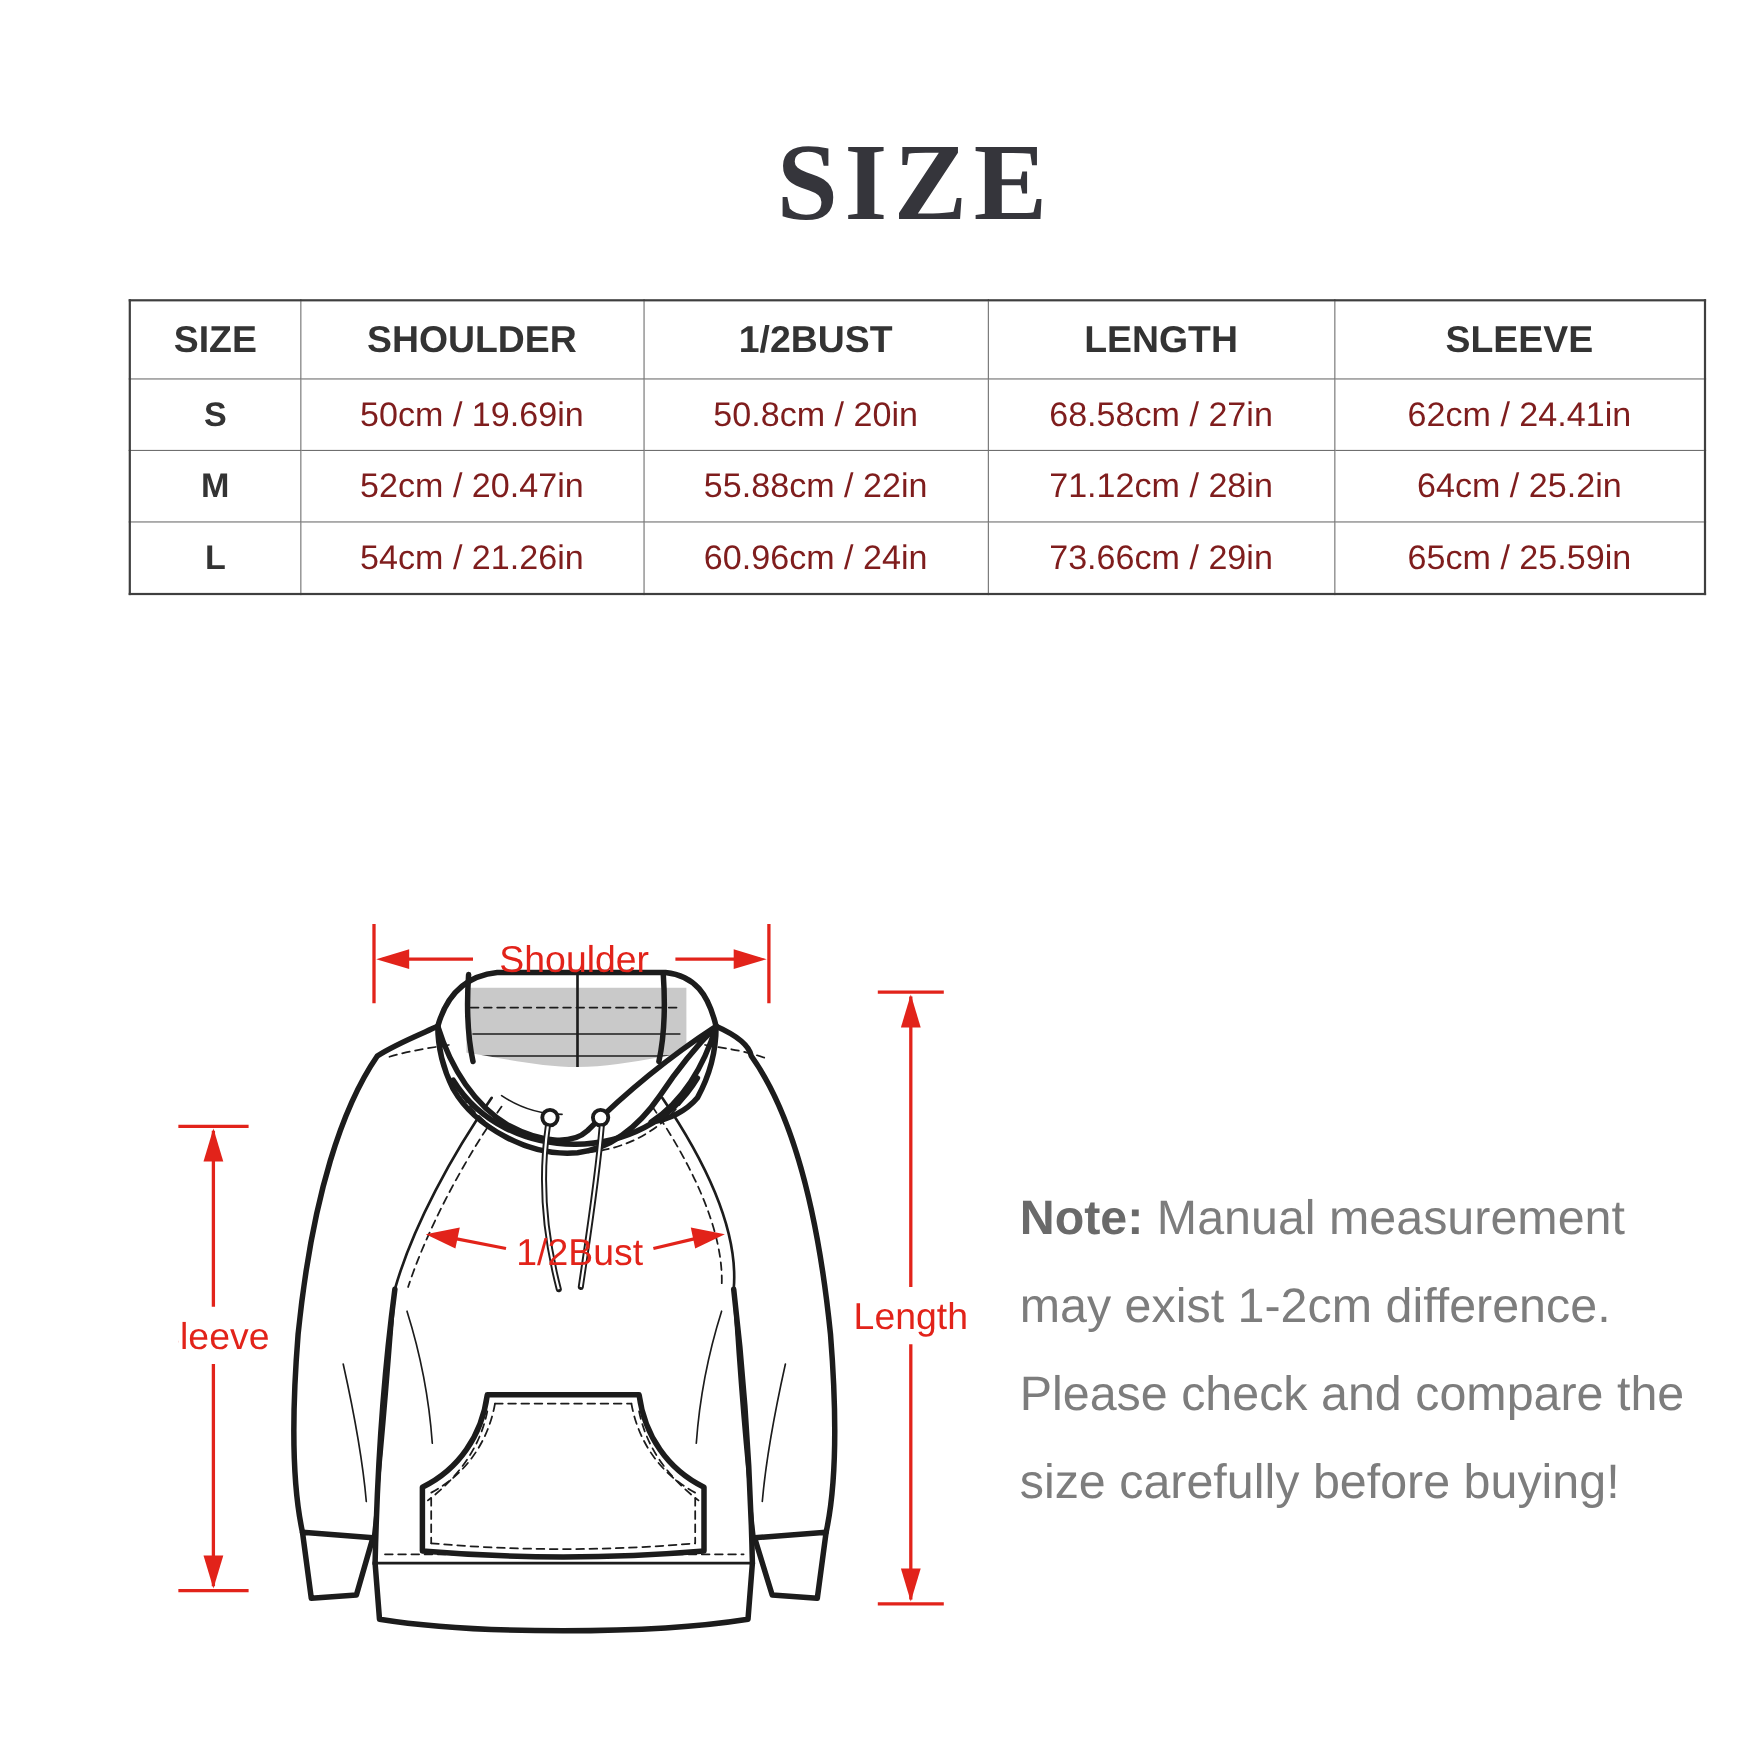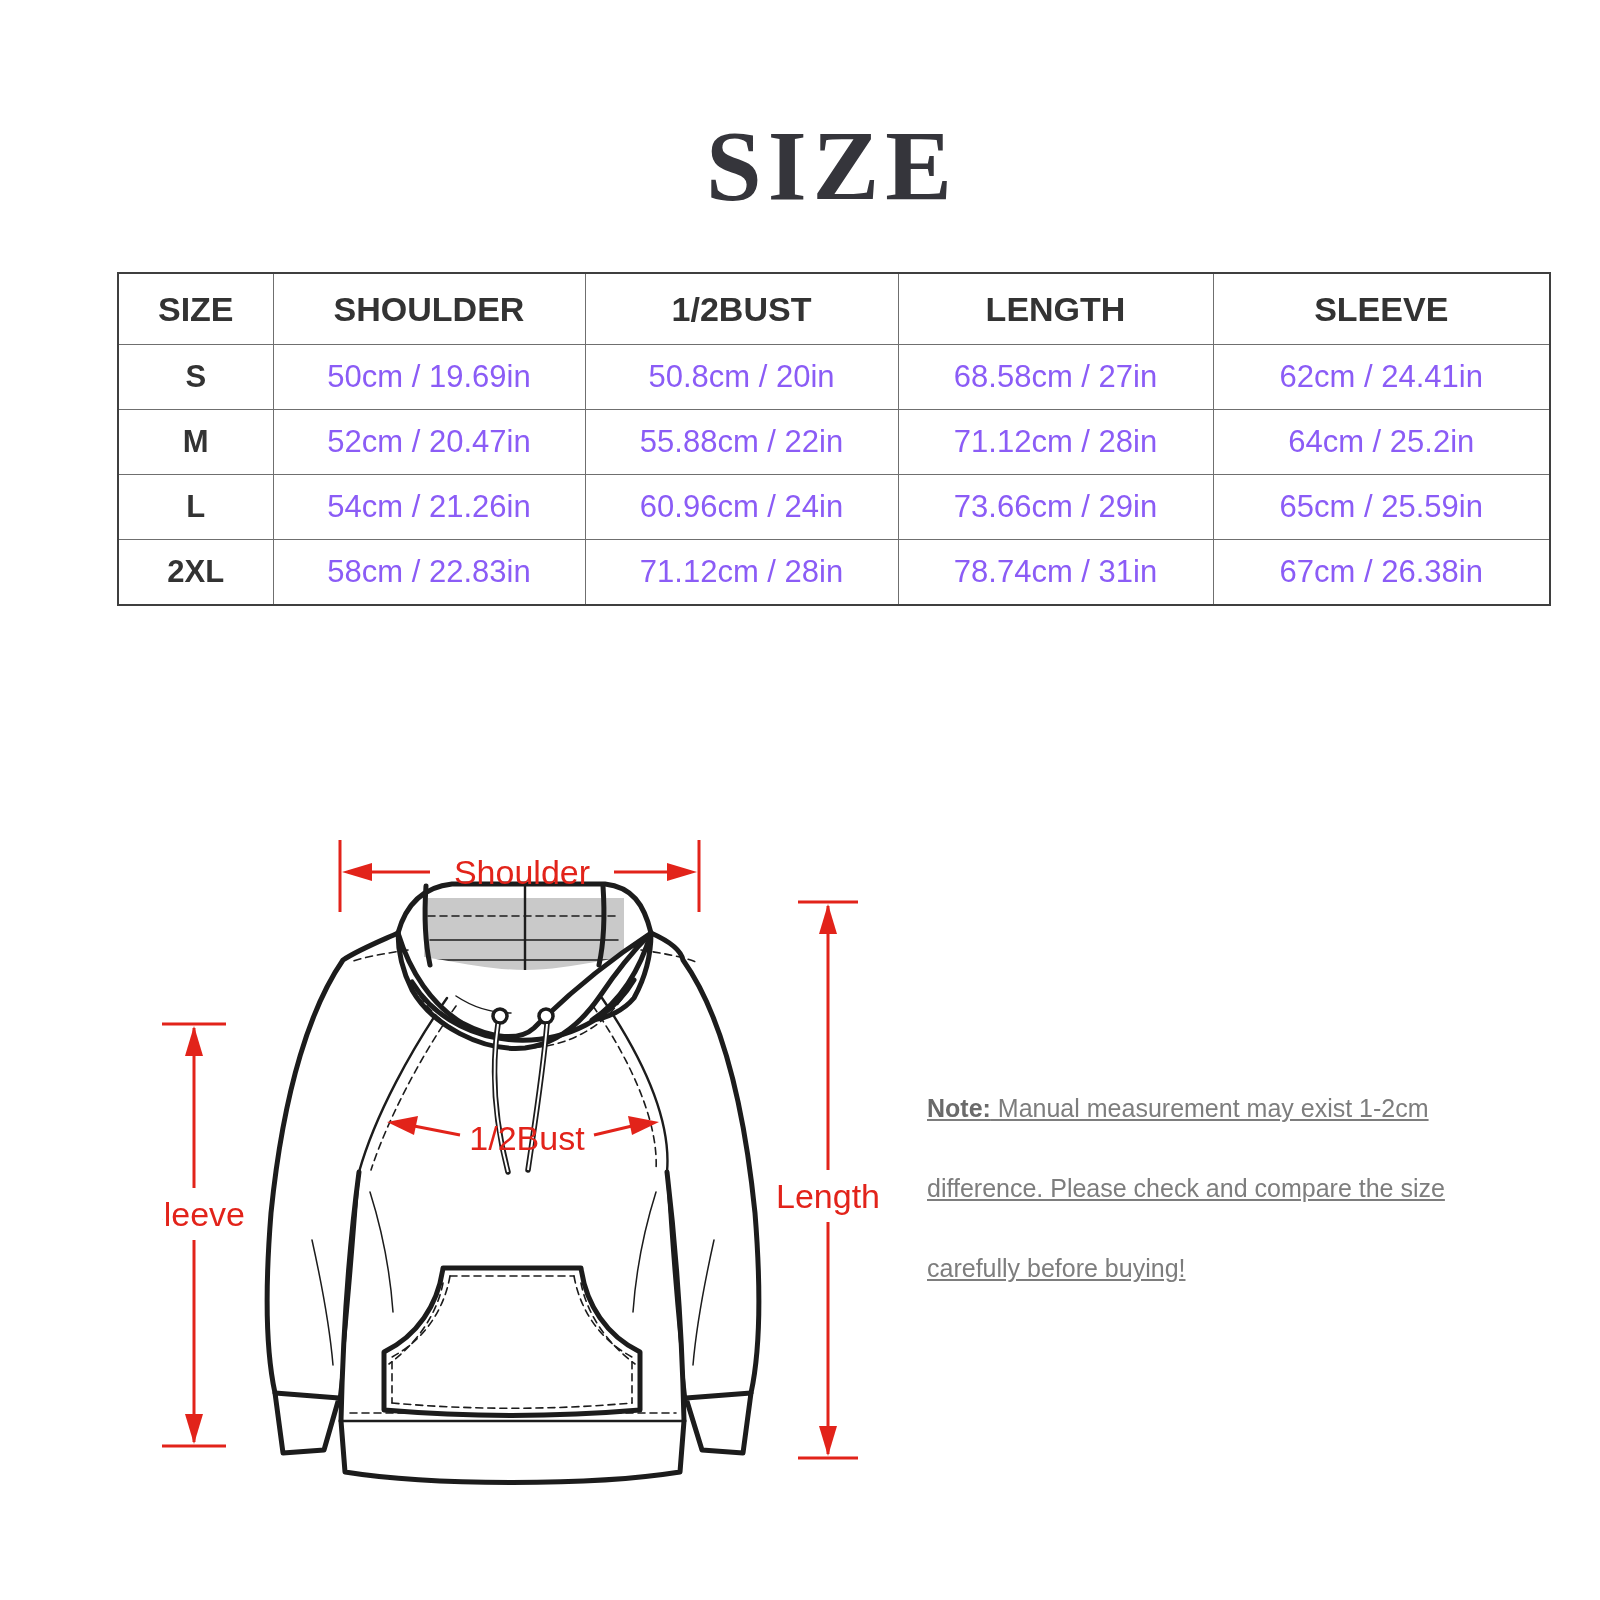--- a/index.html
+++ b/index.html
@@ -8,27 +8,27 @@
   
   #title{position:absolute;left:0;top:108px;width:1600px;text-align:center;
          font-family:"Liberation Serif",serif;font-weight:bold;font-size:100px;
          letter-spacing:6px;color:#35353b;}
   
   #size-table-wrap{position:absolute;left:85px;top:272px;width:1432px;}
   table{border-collapse:collapse;width:1432px;table-layout:fixed;background:#fff;}
   table,td,th{border:1px solid #6f6f6f;}
   table{border:2px solid #3f3f3f;}
   th{height:68px;font-size:34px;font-weight:bold;color:#333;text-align:center;vertical-align:middle;}
-  td{height:62px;font-size:31px;color:#8b5cf6;text-align:center;vertical-align:middle;}
+  td{height:62px;font-size:31px;color:#7f1d1d;text-align:center;vertical-align:middle;}
   td.size-col{font-weight:bold;color:#333;}
   
   #diagram{position:absolute;left:130px;top:820px;width:740px;height:700px;}
   
-  #note{position:absolute;left:895px;top:1068px;width:610px;font-size:25px;
-        line-height:80px;color:#7d7d7d;text-decoration:underline;}
+  #note{position:absolute;left:895px;top:1068px;width:610px;font-size:44px;
+        line-height:80px;color:#7d7d7d;}
   #note b{color:#6a6a6a;}
   .k{stroke:#1c1c1c;fill:none;stroke-linecap:round;stroke-linejoin:round;}
   .thick{stroke-width:5;}
   .med{stroke-width:2.4;}
   .thin{stroke-width:1.5;}
   .dash{stroke-width:1.6;stroke-dasharray:7 5;}
   .wfill{fill:#ffffff;}
   .red{stroke:#e2231a;stroke-width:3;fill:none;}
   .redfill{fill:#e2231a;stroke:none;}
   .redtext{fill:#e2231a;font-family:"Liberation Sans",sans-serif;font-size:34px;}
@@ -73,27 +73,20 @@
           <td>71.12cm / 28in</td>
           <td>64cm / 25.2in</td>
         </tr>
         <tr>
           <td class="size-col">L</td>
           <td>54cm / 21.26in</td>
           <td>60.96cm / 24in</td>
           <td>73.66cm / 29in</td>
           <td>65cm / 25.59in</td>
         </tr>
-        <tr>
-          <td class="size-col">2XL</td>
-          <td>58cm / 22.83in</td>
-          <td>71.12cm / 28in</td>
-          <td>78.74cm / 31in</td>
-          <td>67cm / 26.38in</td>
-        </tr>
       </tbody>
     </table>
   </div>
 
   <svg id="diagram" viewBox="0 0 740 700" xmlns="http://www.w3.org/2000/svg">
 
     <g>
       <path d="M262 78 L462 78 L462 152 C430 192 418 212 402 236 L324 236 C306 206 288 176 262 152 Z" fill="#c9c9c9" stroke="none"></path>
       <line class="k med" x1="363" y1="66" x2="363" y2="150"></line>
       <path class="k dash" d="M266 96 L458 96"></path>

